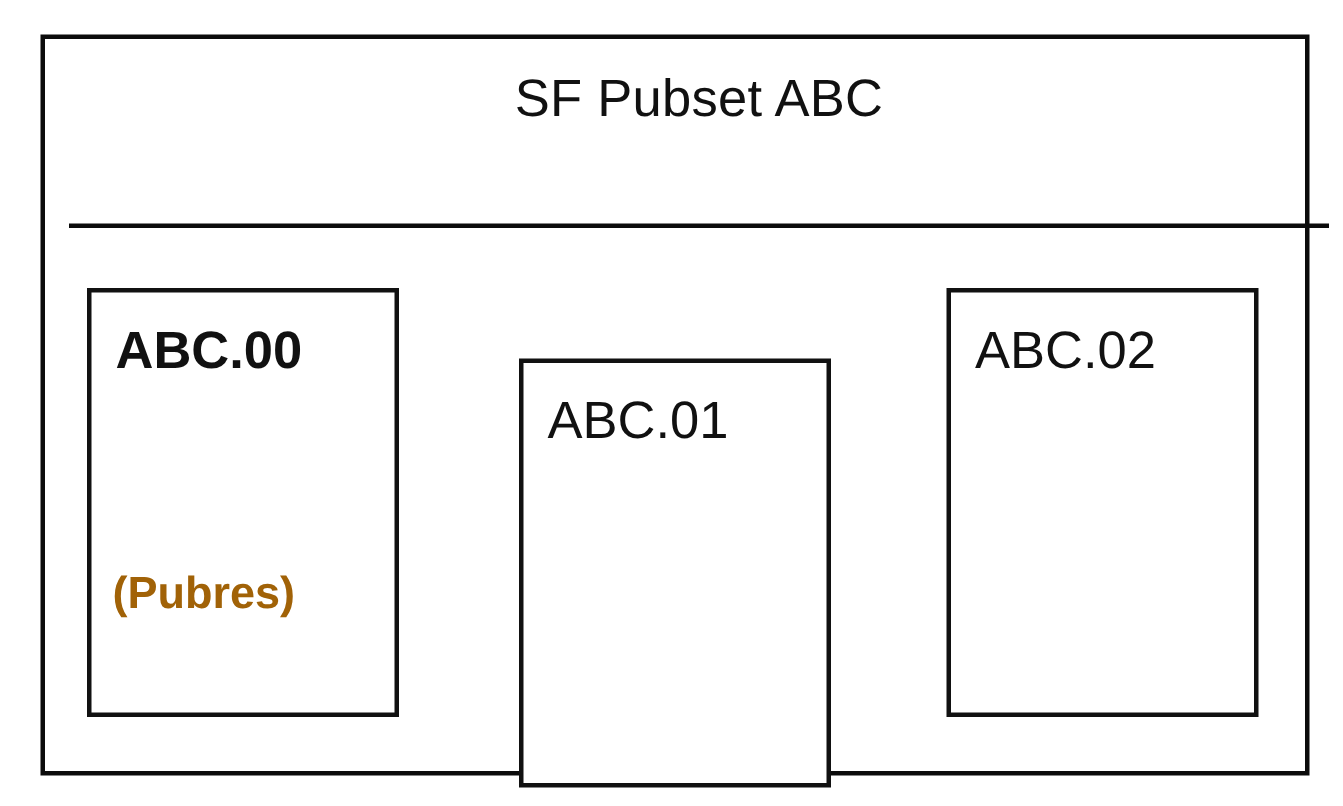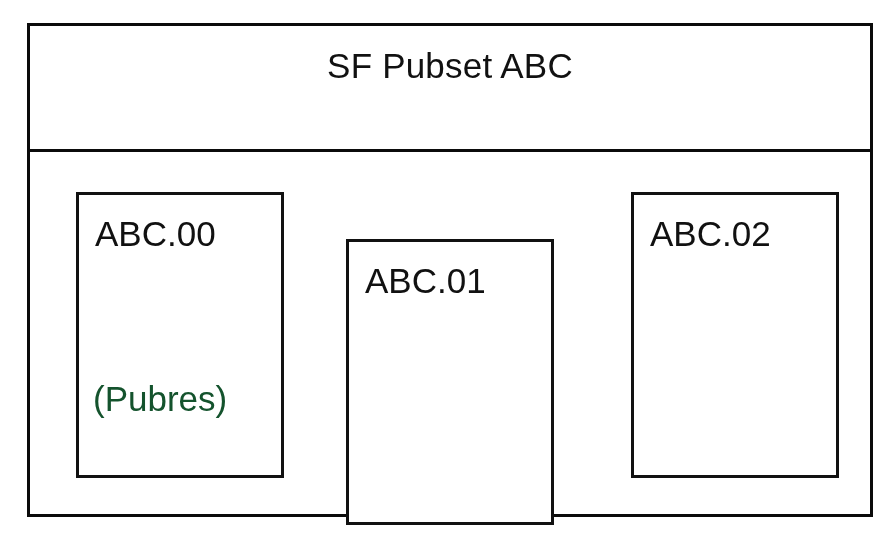--- a/index.html
+++ b/index.html
@@ -31,21 +31,21 @@
     width: 846px;
     height: 494px;
     box-sizing: border-box;
     border: 3px solid #0b0b0b;
     background: #ffffff;
   }
 
   
   .pubset-header {
     position: absolute;
-    left: 0;
+    left: 16px;
     top: 0;
     width: 100%;
     height: 126px;
     box-sizing: border-box;
     border-bottom: 3px solid #0b0b0b;
     display: flex;
     align-items: flex-start;
     justify-content: center;
   }
   .pubset-title {
@@ -68,41 +68,41 @@
 
   .volume-box {
     position: absolute;
     top: 40px;
     width: 208px;
     height: 286px;
     box-sizing: border-box;
     border: 3px solid #111111;
     background: #ffffff;
   }
-  .volume-box.pos-0 { left: 46px; }
+  .volume-box.pos-0 { left: 28px; font-weight: bold; }
   .volume-box.pos-1 { left: 316px; margin-top: 47px; }
   .volume-box.pos-2 { left: 601px; }
 
   .volume-label {
     position: absolute;
     left: 16px;
     top: 21px;
     font-size: 35px;
     line-height: 1;
     white-space: nowrap;
     color: #111111;
   }
   .volume-sublabel {
     position: absolute;
     left: 14px;
     top: 186px;
-    font-size: 35px;
+    font-size: 30px;
     line-height: 1;
     white-space: nowrap;
-    color: #14532d;
+    color: #a16207;
     text-align: center;
   }
 </style>
 </head>
 <body>
 
 <div id="diagram-root">
 
   <div class="pubset-container">
 

